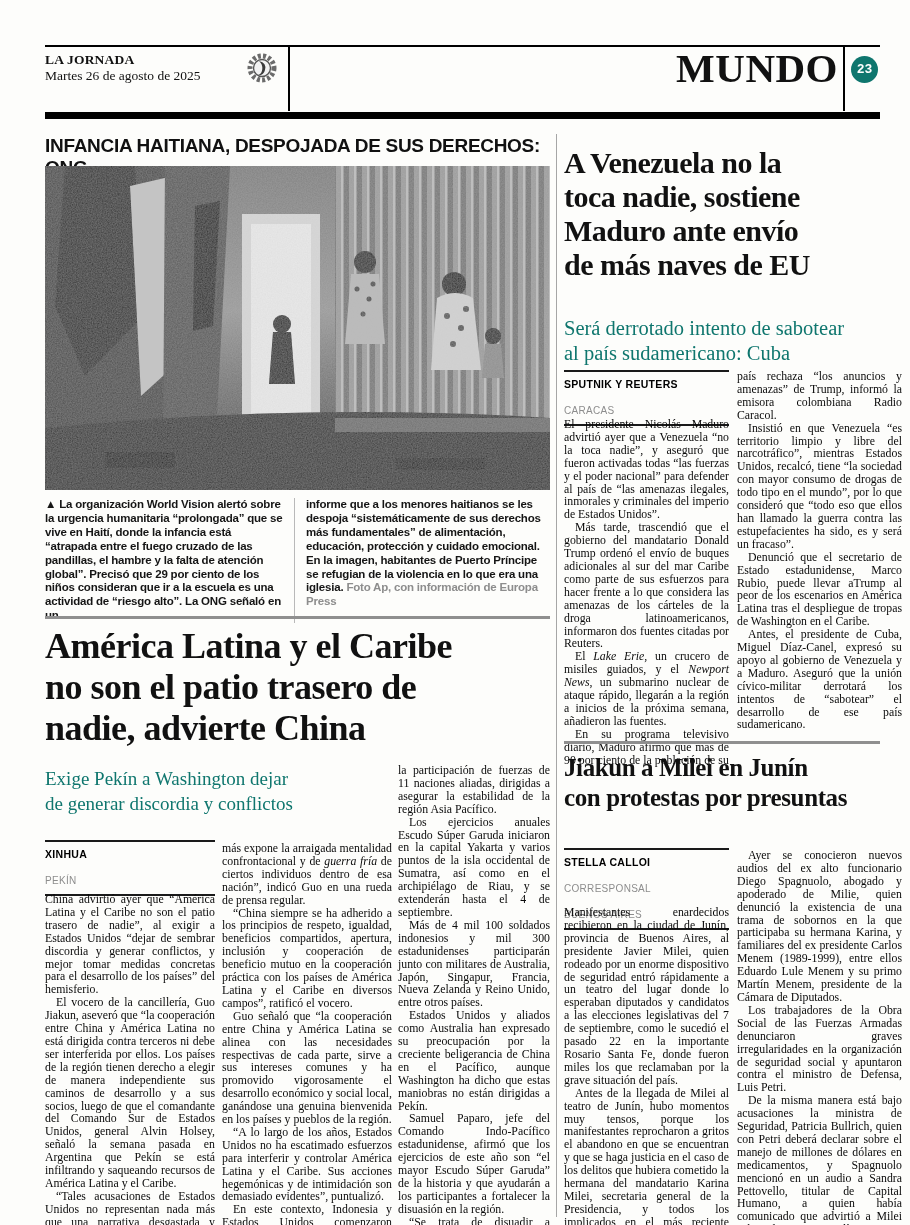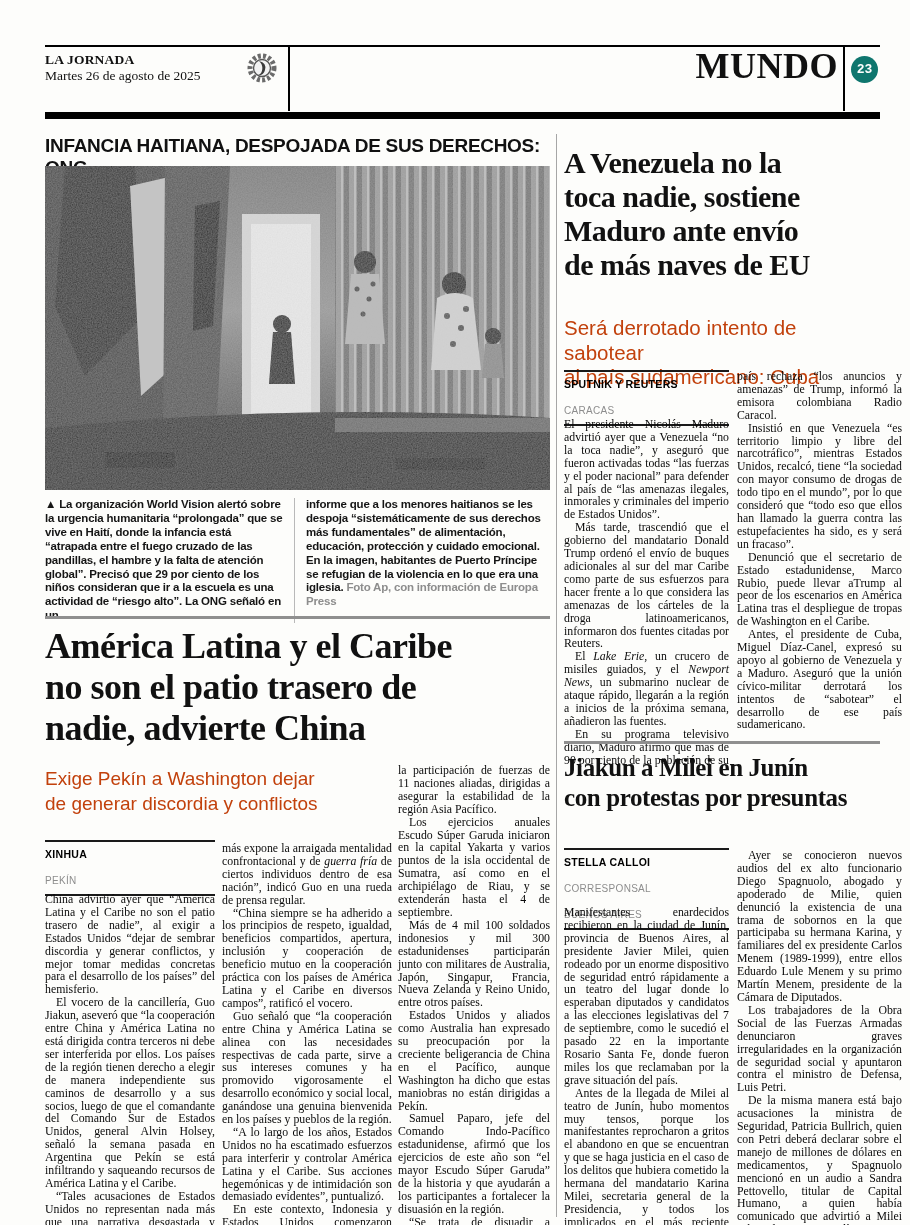--- a/index.html
+++ b/index.html
@@ -8,21 +8,21 @@
     background:#fdfdfb;color:#111;
     font-family:"Liberation Serif", serif;
   }
   .abs{position:absolute;}
   
   .rule-thin{height:2px;background:#000;}
   .mast-left{left:45px;top:52px;font-size:13.5px;line-height:16px;font-family:"Liberation Serif",serif;}
   .mast-left .paper{font-weight:bold;letter-spacing:.2px;}
   .mast-logo{left:246px;top:52px;width:32px;height:32px;}
   .vline{width:2px;background:#000;}
-  .mundo{left:560px;top:48px;width:278px;text-align:right;font-size:36px;line-height:1;
+  .mundo{left:560px;top:48px;width:278px;text-align:right;font-size:41px;line-height:1;
     font-weight:bold;letter-spacing:.5px;font-family:"Liberation Serif",serif;}
   .page-badge{left:851px;top:56px;width:27px;height:27px;border-radius:50%;background:#0f766e;color:#fff;
     font-family:Liberation Mono, monospace;font-size:13px;font-weight:bold;
     display:flex;align-items:center;justify-content:center;}
   .thick-bar{left:45px;top:112px;width:835px;height:7px;background:#000;}
   
   .kicker{left:45px;top:135px;width:510px;font-family:"Liberation Sans",sans-serif;
     font-weight:bold;font-size:19px;letter-spacing:-.3px;}
   .photo{left:45px;top:166px;width:505px;height:324px;background:#8a8a8a;overflow:hidden;}
   .photo svg{display:block;width:100%;height:100%;}
@@ -30,21 +30,21 @@
     font-family:"Liberation Sans",sans-serif;font-weight:bold;font-size:11.5px;
     line-height:13.9px;letter-spacing:-.2px;color:#151515;}
   .cap-col1{width:238px;}
   .cap-div{width:1px;background:#b9b9b9;margin:0 11px;}
   .cap-col2{flex:1;}
   .credit{color:#8d8d8d;}
   .gray-rule{height:3px;background:#8f8f8f;}
   
   .headline{font-weight:bold;letter-spacing:-.5px;font-family:"Liberation Serif",serif;}
   .hl-china{left:45px;top:626px;width:510px;font-size:36px;line-height:41px;}
-  .sub{font-family:Liberation Sans, sans-serif;color:#c2410c;}
+  .sub{font-family:Liberation Serif, serif;color:#0f766e;}
   .sub-china{left:45px;top:766px;width:340px;font-size:19px;line-height:25px;}
   .hl-ven{left:564px;top:146px;width:316px;font-size:30px;line-height:34px;}
   .sub-ven{left:564px;top:316px;width:316px;font-size:20.5px;line-height:24.5px;}
   .hl-milei{left:564px;top:753px;width:320px;font-size:25px;line-height:30px;letter-spacing:-.4px;}
   
   .byline{font-family:"Liberation Sans",sans-serif;}
   .byline .r-top{height:2px;background:#1a1a1a;margin-bottom:6px;}
   .byline .name{font-size:10.5px;font-weight:bold;letter-spacing:.3px;color:#000;line-height:13px;}
   .byline .place{font-size:10px;color:#8d8d8d;letter-spacing:.3px;line-height:13px;margin-top:13px;}
   .byline .r-bot{height:1.5px;background:#1a1a1a;margin-top:7px;}

